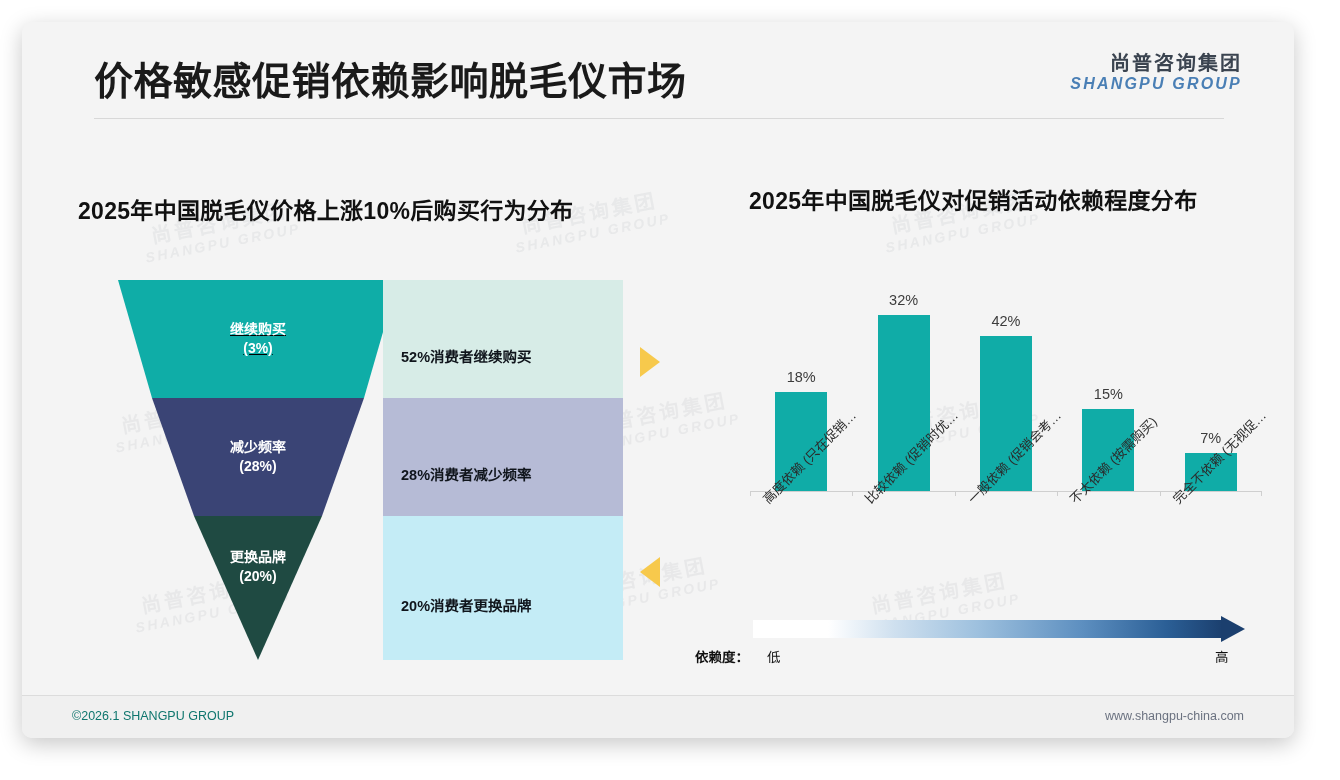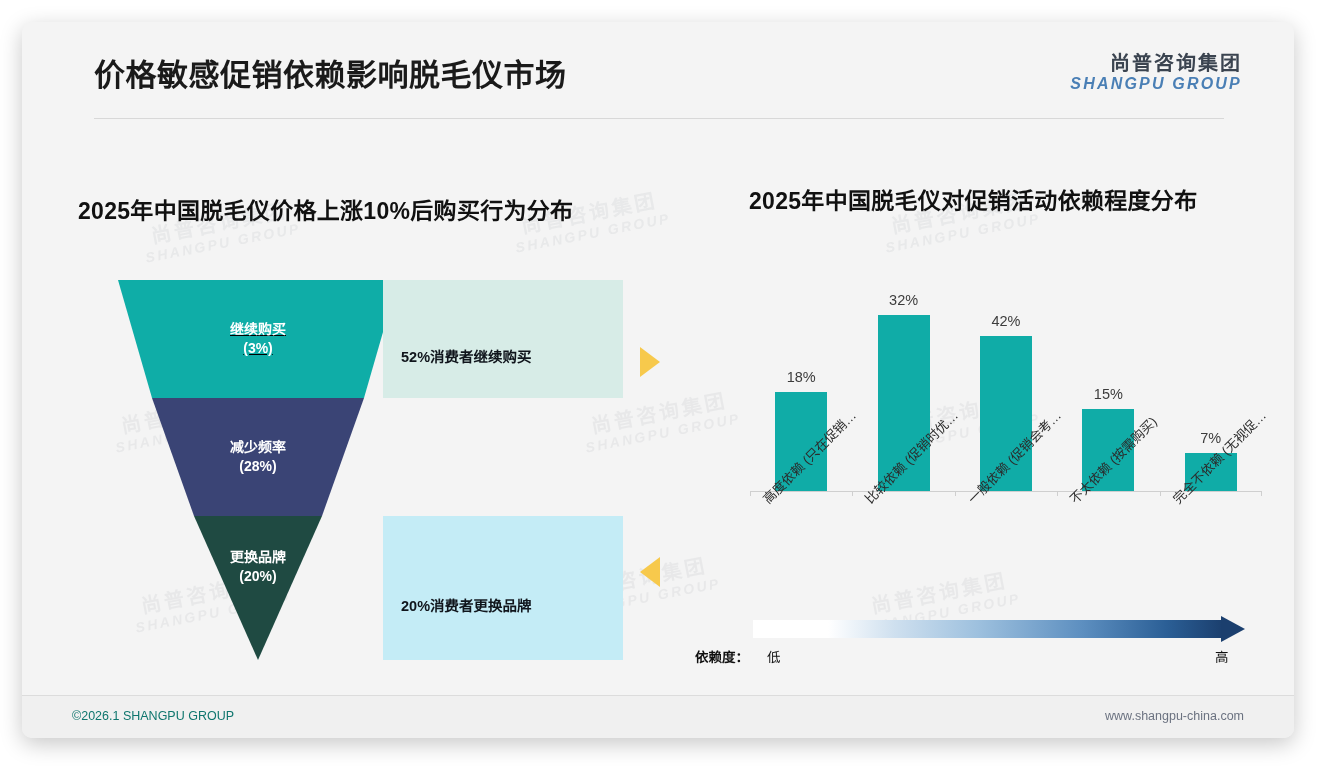--- a/index.html
+++ b/index.html
@@ -30,21 +30,21 @@
     line-height:1.15;
     text-align:center;
   }
   .wm .cn{font-size:20px;letter-spacing:3px;display:block;}
   .wm .en{font-size:14px;letter-spacing:2.5px;display:block;font-style:italic;}
 
   
   .header{position:absolute;left:0;top:0;width:100%;height:96px;z-index:4;}
   .page-title{
     position:absolute;left:72px;top:28px;
-    font-size:31px;font-weight:bold;color:#1a1a1a;
+    font-size:39px;font-weight:bold;color:#1a1a1a;
     letter-spacing:.5px;
   }
   .logo{position:absolute;right:52px;top:30px;text-align:right;line-height:1.1;}
   .logo .cn{font-size:20px;font-weight:bold;color:#3b4450;letter-spacing:2px;display:block;}
   .logo .en{font-size:16px;font-weight:bold;font-style:italic;color:#4a7fb5;letter-spacing:2.2px;display:block;margin-top:1px;}
   .header-rule{
     position:absolute;left:72px;top:96px;width:1130px;height:1px;background:#d8d8d8;z-index:4;
   }
 
   
@@ -202,20 +202,23 @@
           <div>更换品牌</div>
           <div>(20%)</div>
         </div>
       </div>
     </div>
 
     <div class="bands">
       <div class="band" id="band0">
         <span>52%消费者继续购买</span>
       </div>
+      <div class="band" id="band1">
+        <span>28%消费者减少频率</span>
+      </div>
       <div class="band" id="band2">
         <span>20%消费者更换品牌</span>
       </div>
     </div>
   </div>
 
   <div class="tri" id="tri-right"></div>
   <div class="tri" id="tri-left"></div>
 
   <div class="right-panel">

